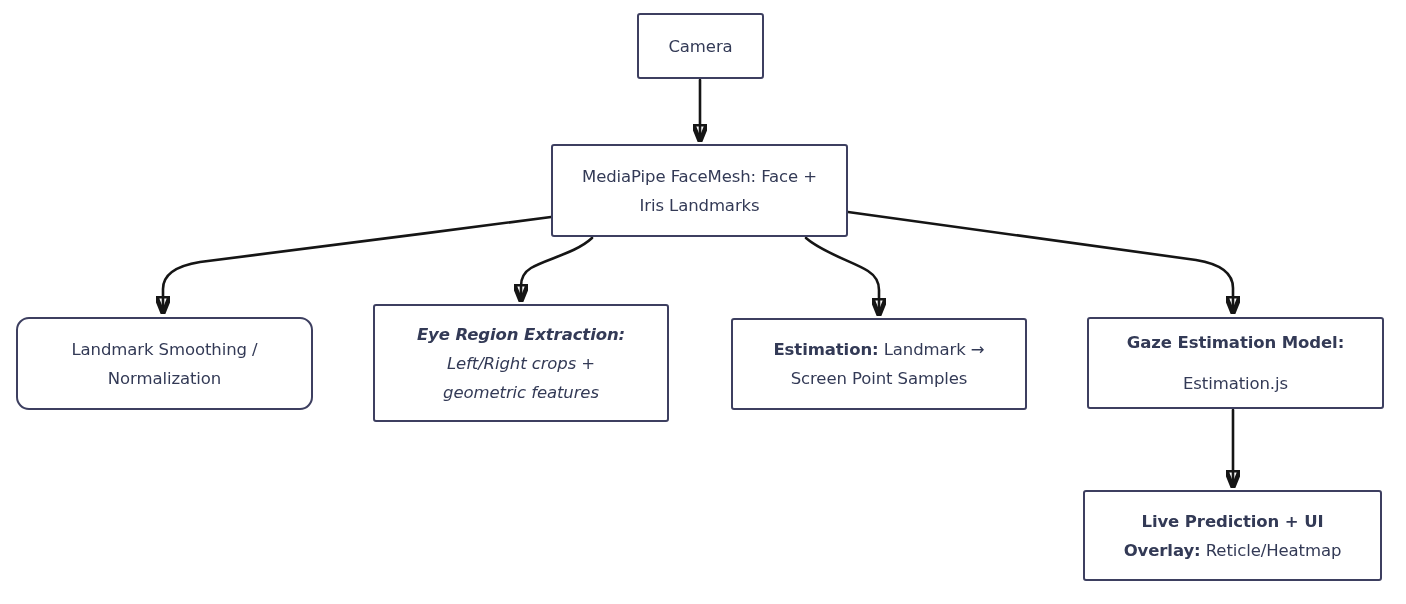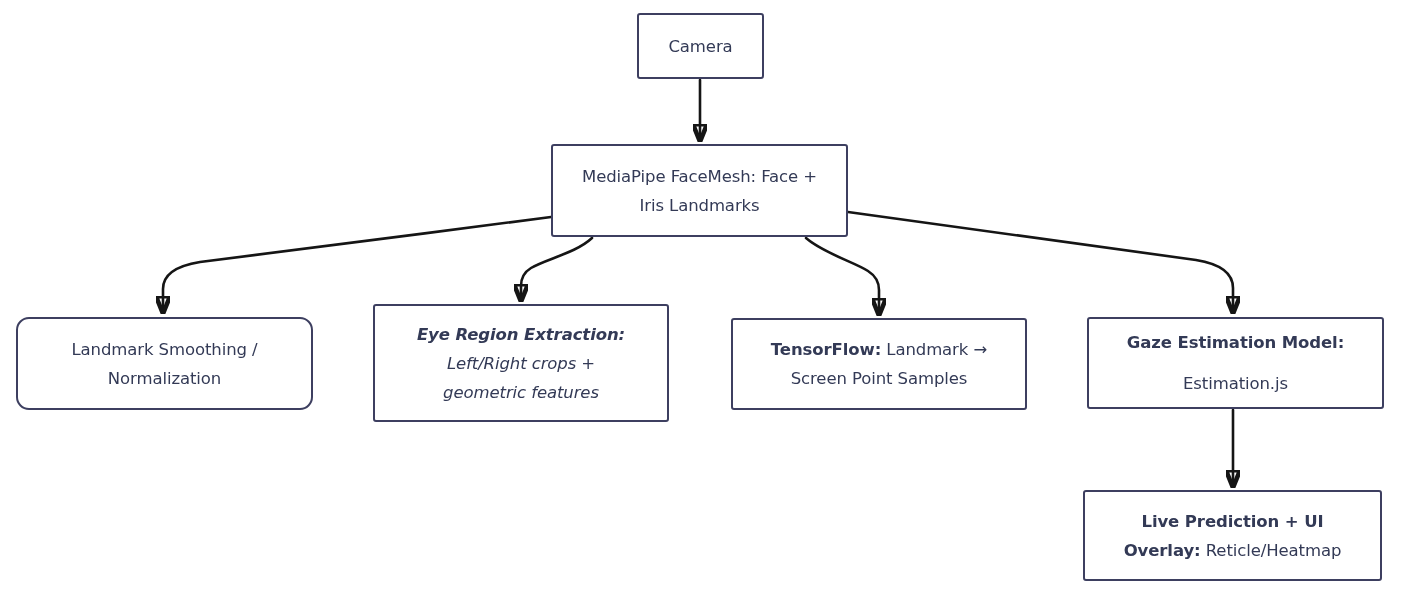--- a/index.html
+++ b/index.html
@@ -77,21 +77,21 @@
     <div class="line"><span class="b"></span><span>Normalization</span></div>
   </div>
 
   <div class="node" id="n-eye">
     <div class="line"><span class="b">Eye Region Extraction:</span><span></span></div>
     <div class="line"><span class="b"></span><span>Left/Right crops +</span></div>
     <div class="line"><span class="b"></span><span>geometric features</span></div>
   </div>
 
   <div class="node" id="n-calibration">
-    <div class="line"><span class="b">TensorFlow:</span><span> Landmark →</span></div>
+    <div class="line"><span class="b">Estimation:</span><span> Landmark →</span></div>
     <div class="line"><span class="b"></span><span>Screen Point Samples</span></div>
   </div>
 
   <div class="node" id="n-gaze">
     <div class="line"><span class="b">Gaze Estimation Model:</span><span></span></div>
     <div class="line"><span class="b"></span><span>Estimation.js</span></div>
   </div>
 
   <div class="node" id="n-live">
     <div class="line"><span class="b">Live Prediction + UI</span><span></span></div>

